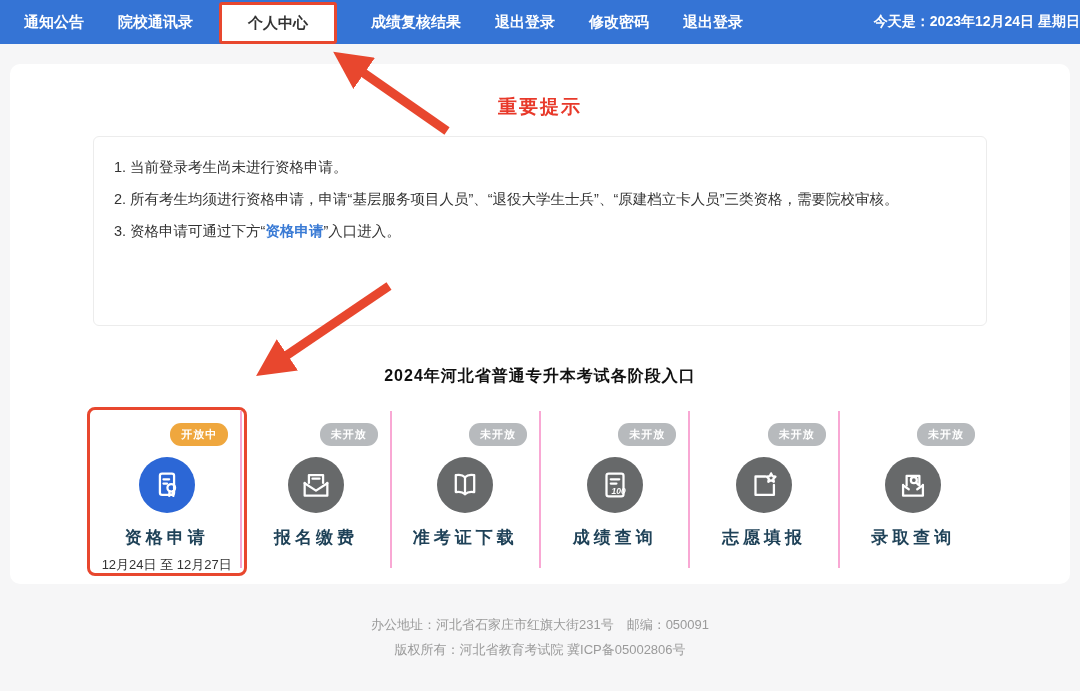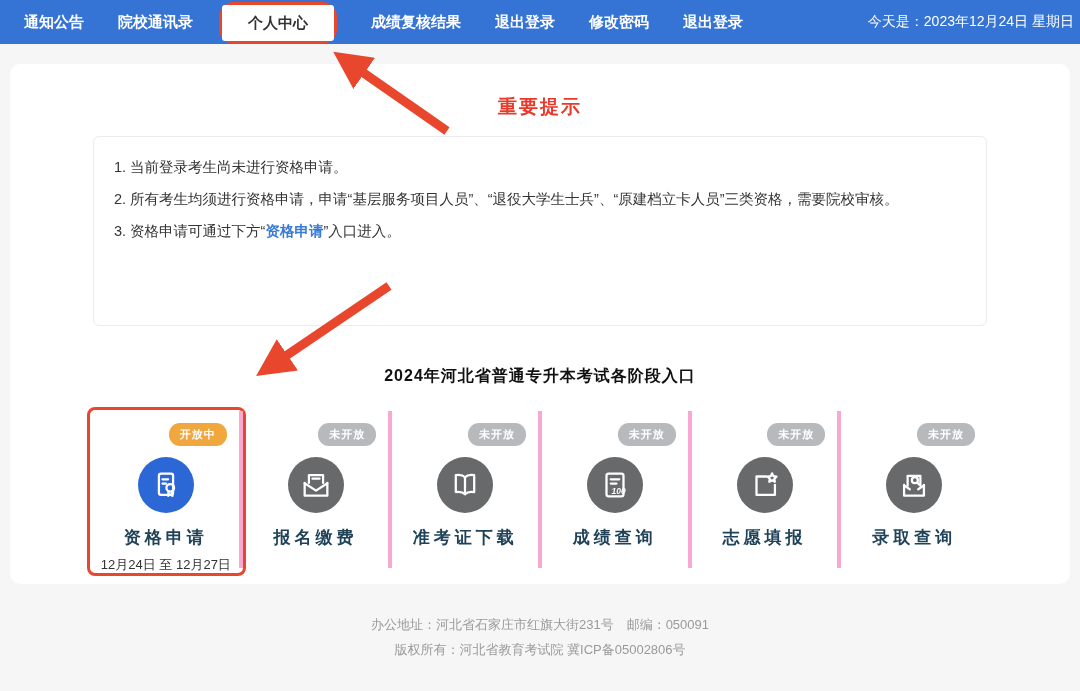--- a/index.html
+++ b/index.html
@@ -29,42 +29,42 @@
     white-space: nowrap;
     cursor: pointer;
   }
   .nav-item:first-child { margin-left: 24px; }
   .tab-annotation {
     margin-left: 26px;
     margin-top: 2px;
     align-self: flex-start;
     height: 42px;
     border: 3px solid #e8472e;
-    border-radius: 15px;
+    border-radius: 3px;
     background: #fff;
     z-index: 12;
   }
   .tab-active {
     height: 100%;
     display: flex;
     align-items: center;
     padding: 0 26px;
     background: #fff;
     color: #333;
     font-size: 15px;
     font-weight: bold;
     border-radius: 3px;
     cursor: pointer;
   }
   .nav-date {
     margin-left: auto;
-    margin-right: 6px;
+    margin-right: 0;
     color: #fff;
     font-size: 14px;
-    font-weight: normal;
+    font-weight: bold;
     white-space: nowrap;
   }
 
   
   .panel {
     position: relative;
     margin: 20px 10px 0;
     height: 520px;
     background: #fff;
     border-radius: 10px;
@@ -103,21 +103,21 @@
     display: flex;
     margin: 24px 83px 0;
     height: 157px;
   }
   .card {
     flex: 1;
     position: relative;
     text-align: center;
     cursor: pointer;
   }
-  .card + .card { border-left: 4px solid #f9a8d4; }
+  .card + .card { border-left: 2px solid #f9a8d4; }
   .card.annotated { border: none; }
   .card .badge {
     position: absolute;
     top: 12px;
     right: 12px;
     font-size: 11px;
     font-weight: bold;
     color: #fff;
     padding: 4px 11px;
     border-radius: 11px;

